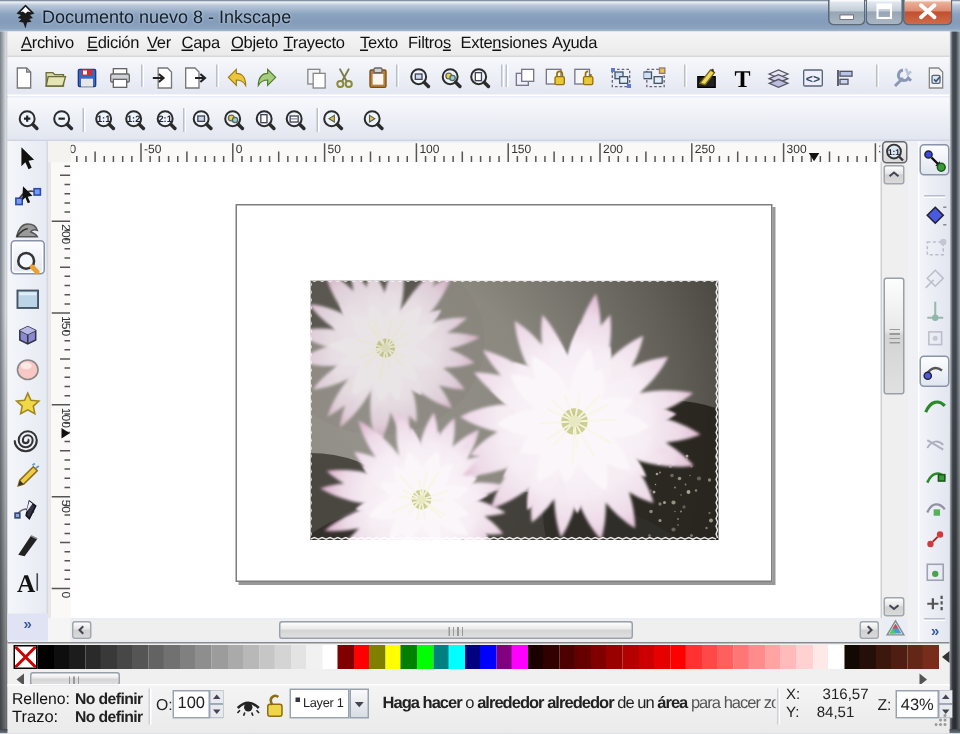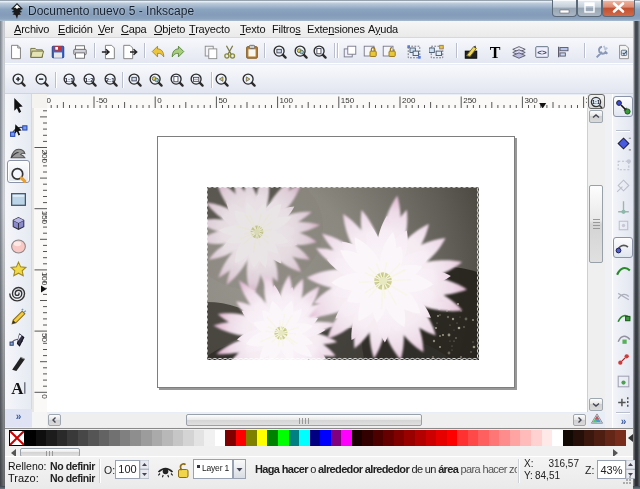--- a/index.html
+++ b/index.html
@@ -43,21 +43,21 @@
 #palscroll{left:5px;top:447px;width:628px;height:11px;background:#f0f0f0}
 #status{left:5px;top:456px;width:628px;height:36px;background:linear-gradient(#f4f4f4,#e9e9e9);border-top:1px solid #fff;font-size:11px;color:#222}
 .ssep{position:absolute;top:2px;width:1px;height:24px;background:#cdd2d8;box-shadow:1px 0 0 #fff}
 #gapcol{left:605px;top:94px;width:7px;height:334px;background:#f0f1f4}
 </style></head><body>
 <div class="abs" id="titlebar"></div>
 <svg class="abs" id="title-ico" viewBox="0 0 16 16">
     <path d="M8 0 L14 6 L11 7 L13 9 L10.5 9.7 L12 11.5 L9 12 L8 16 L6.5 12 L3.5 11.5 L5.3 9.7 L2.8 9 L5 7 L2 6 Z" fill="#1a1a1a"></path>
     <path d="M8 1.5 L11.5 5.2 L9.5 4.7 L8 6 L6.3 4.6 L4.6 5.2 Z" fill="#fff"></path>
   </svg>
-<div class="abs" id="title-txt">Documento nuevo 5 - Inkscape</div>
+<div class="abs" id="title-txt">Documento nuevo 8 - Inkscape</div>
 <div class="abs capbtn" id="btn-min"><svg width="23" height="15">
       <rect x="7" y="10" width="9" height="3" fill="#fff" stroke="#556" stroke-width="0.5"></rect>
     </svg></div>
 <div class="abs capbtn" id="btn-max"><svg width="23" height="15">
       <rect x="7" y="3" width="9" height="9" fill="none" stroke="#fff" stroke-width="1.4"></rect>
       <rect x="7" y="3" width="9" height="3" fill="#fff"></rect>
     </svg></div>
 <div class="abs capbtn" id="btn-close"><svg width="31" height="15" viewBox="0 0 31 15">
       <path d="M11,3.5 L20,11.5 M20,3.5 L11,11.5" stroke="#fff" stroke-width="2.6" stroke-linecap="round"></path>
     </svg></div>
@@ -822,21 +822,21 @@
     <div class="abs" style="left:192px;top:8px;width:3px;height:3px;background:#334"></div>
     <div class="abs" style="left:197px;top:6px;font-size:8.5px;font-weight:normal;letter-spacing:-0.2px;color:#222">Layer 1</div>
     <div class="abs" style="left:228px;top:2px;width:13px;height:20px;background:linear-gradient(#fafafa,#d8dce4);border:1px solid #98a2b0"><svg width="11" height="18" viewBox="0 0 11 18">
         <path d="M2.5,8 L5.5,11.5 L8.5,8 Z" fill="#445"></path>
       </svg></div>
     <div class="abs" style="left:250px;top:6px;width:262px;height:14px;overflow:hidden;white-space:nowrap;font-size:11px;letter-spacing:-0.65px;color:#222"><b>Haga hacer</b> o <b>alrededor alrededor</b> de un <b>área</b> <span style="color:#555">para hacer zoom, ...</span></div>
     <div class="ssep" style="left:513px"></div>
     <div class="abs" style="left:519px;top:1px;font-size:10px;color:#222">X:</div>
     <div class="abs" style="left:519px;top:13px;font-size:10px;color:#222">Y:</div>
     <div class="abs" style="left:530px;top:1px;width:44px;text-align:right;font-size:10px;color:#222">316,57</div>
-    <div class="abs" style="left:530px;top:13px;width:44px;text-align:left;font-size:10px;color:#222">84,51</div>
+    <div class="abs" style="left:530px;top:13px;width:44px;text-align:center;font-size:10px;color:#222">84,51</div>
     <div class="abs" style="left:580px;top:7px;font-size:10.5px">Z:</div>
     <div class="abs" style="left:592px;top:3px;width:29px;height:19px;background:#fff;border:1px solid #98a2b0;font-size:11px;text-align:center;line-height:18px">43%</div>
     <svg class="abs" style="left:621px;top:3px" width="9" height="19" viewBox="0 0 9 19">
       <rect x="0" y="0" width="9" height="9" fill="#e8eaf0" stroke="#98a2b0" stroke-width="0.6"></rect>
       <rect x="0" y="9.6" width="9" height="9" fill="#e8eaf0" stroke="#98a2b0" stroke-width="0.6"></rect>
       <path d="M2,6 L4.5,3 L7,6 Z" fill="#445"></path>
       <path d="M2,13 L4.5,16 L7,13 Z" fill="#445"></path>
     </svg>
 <svg class="abs" style="left:618px;top:18px" width="9" height="9">
       <circle cx="7" cy="2" r="1" fill="#999"></circle>

